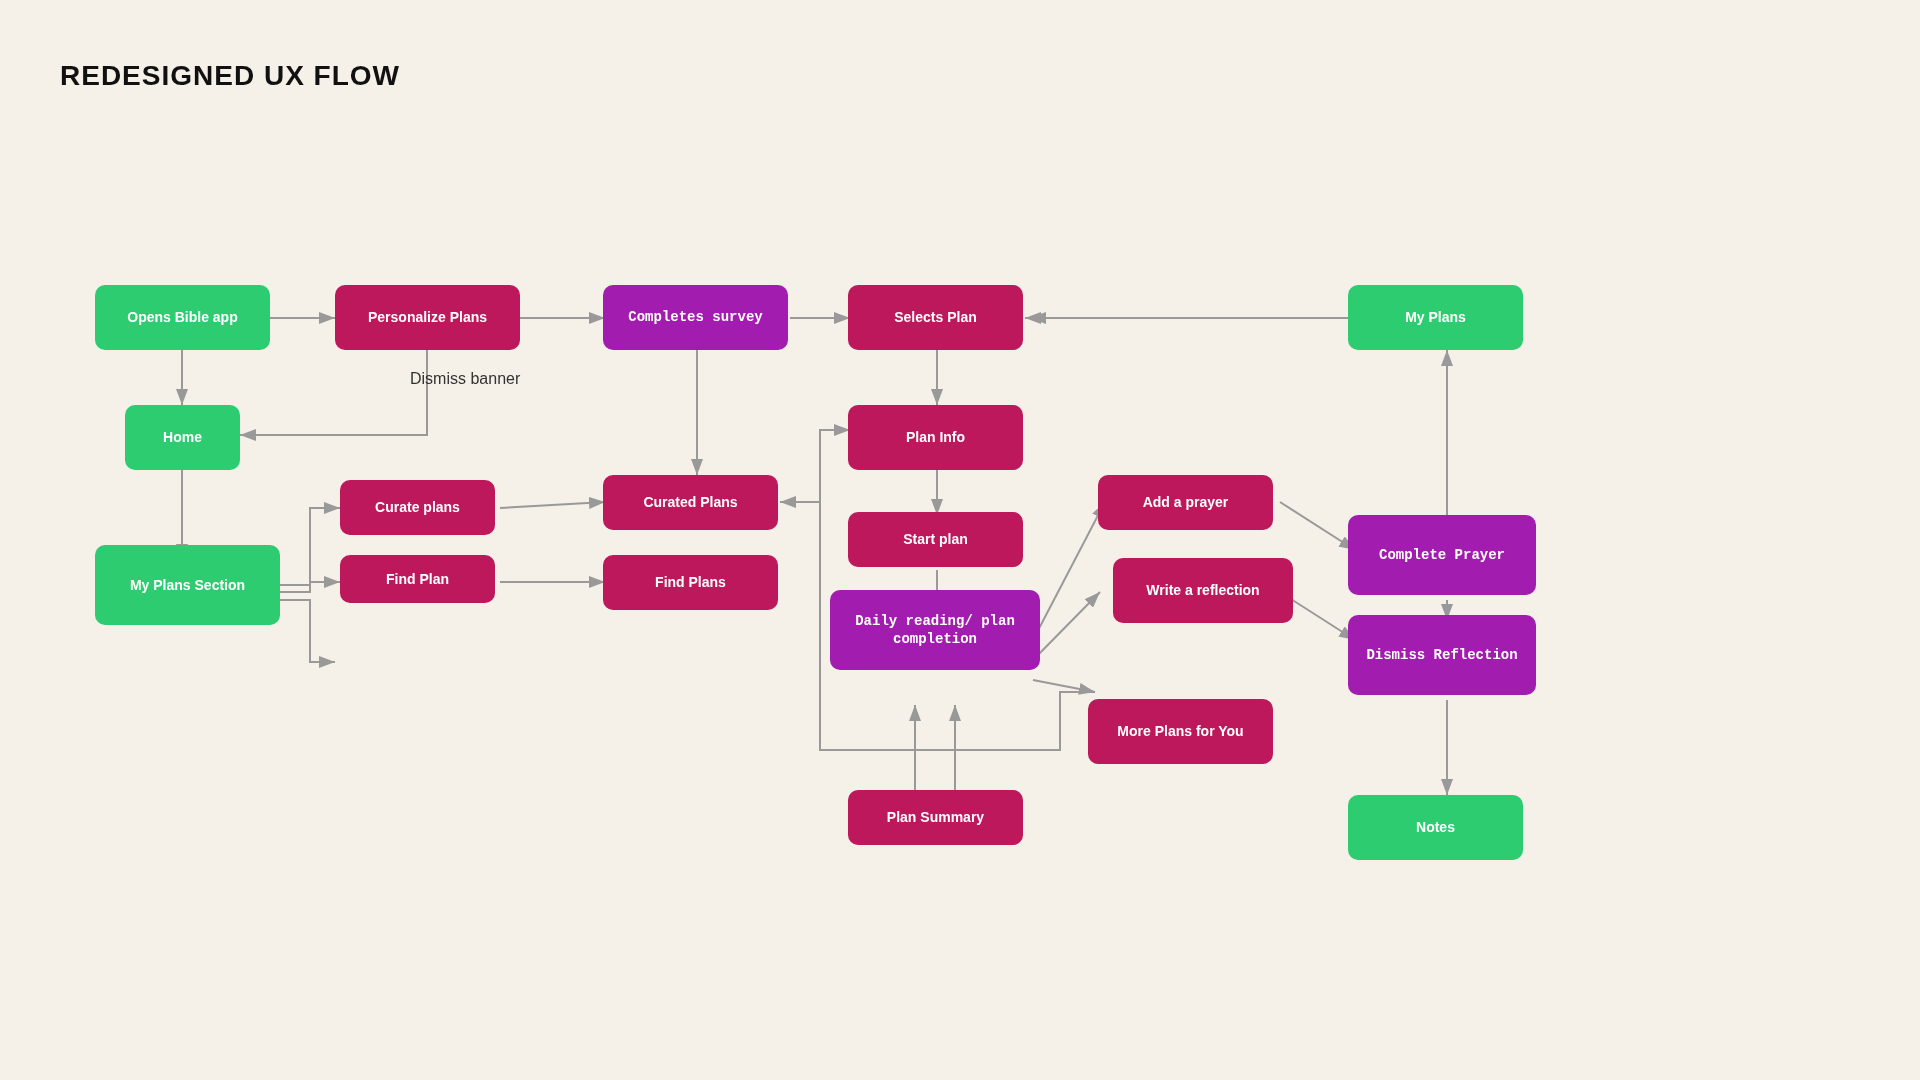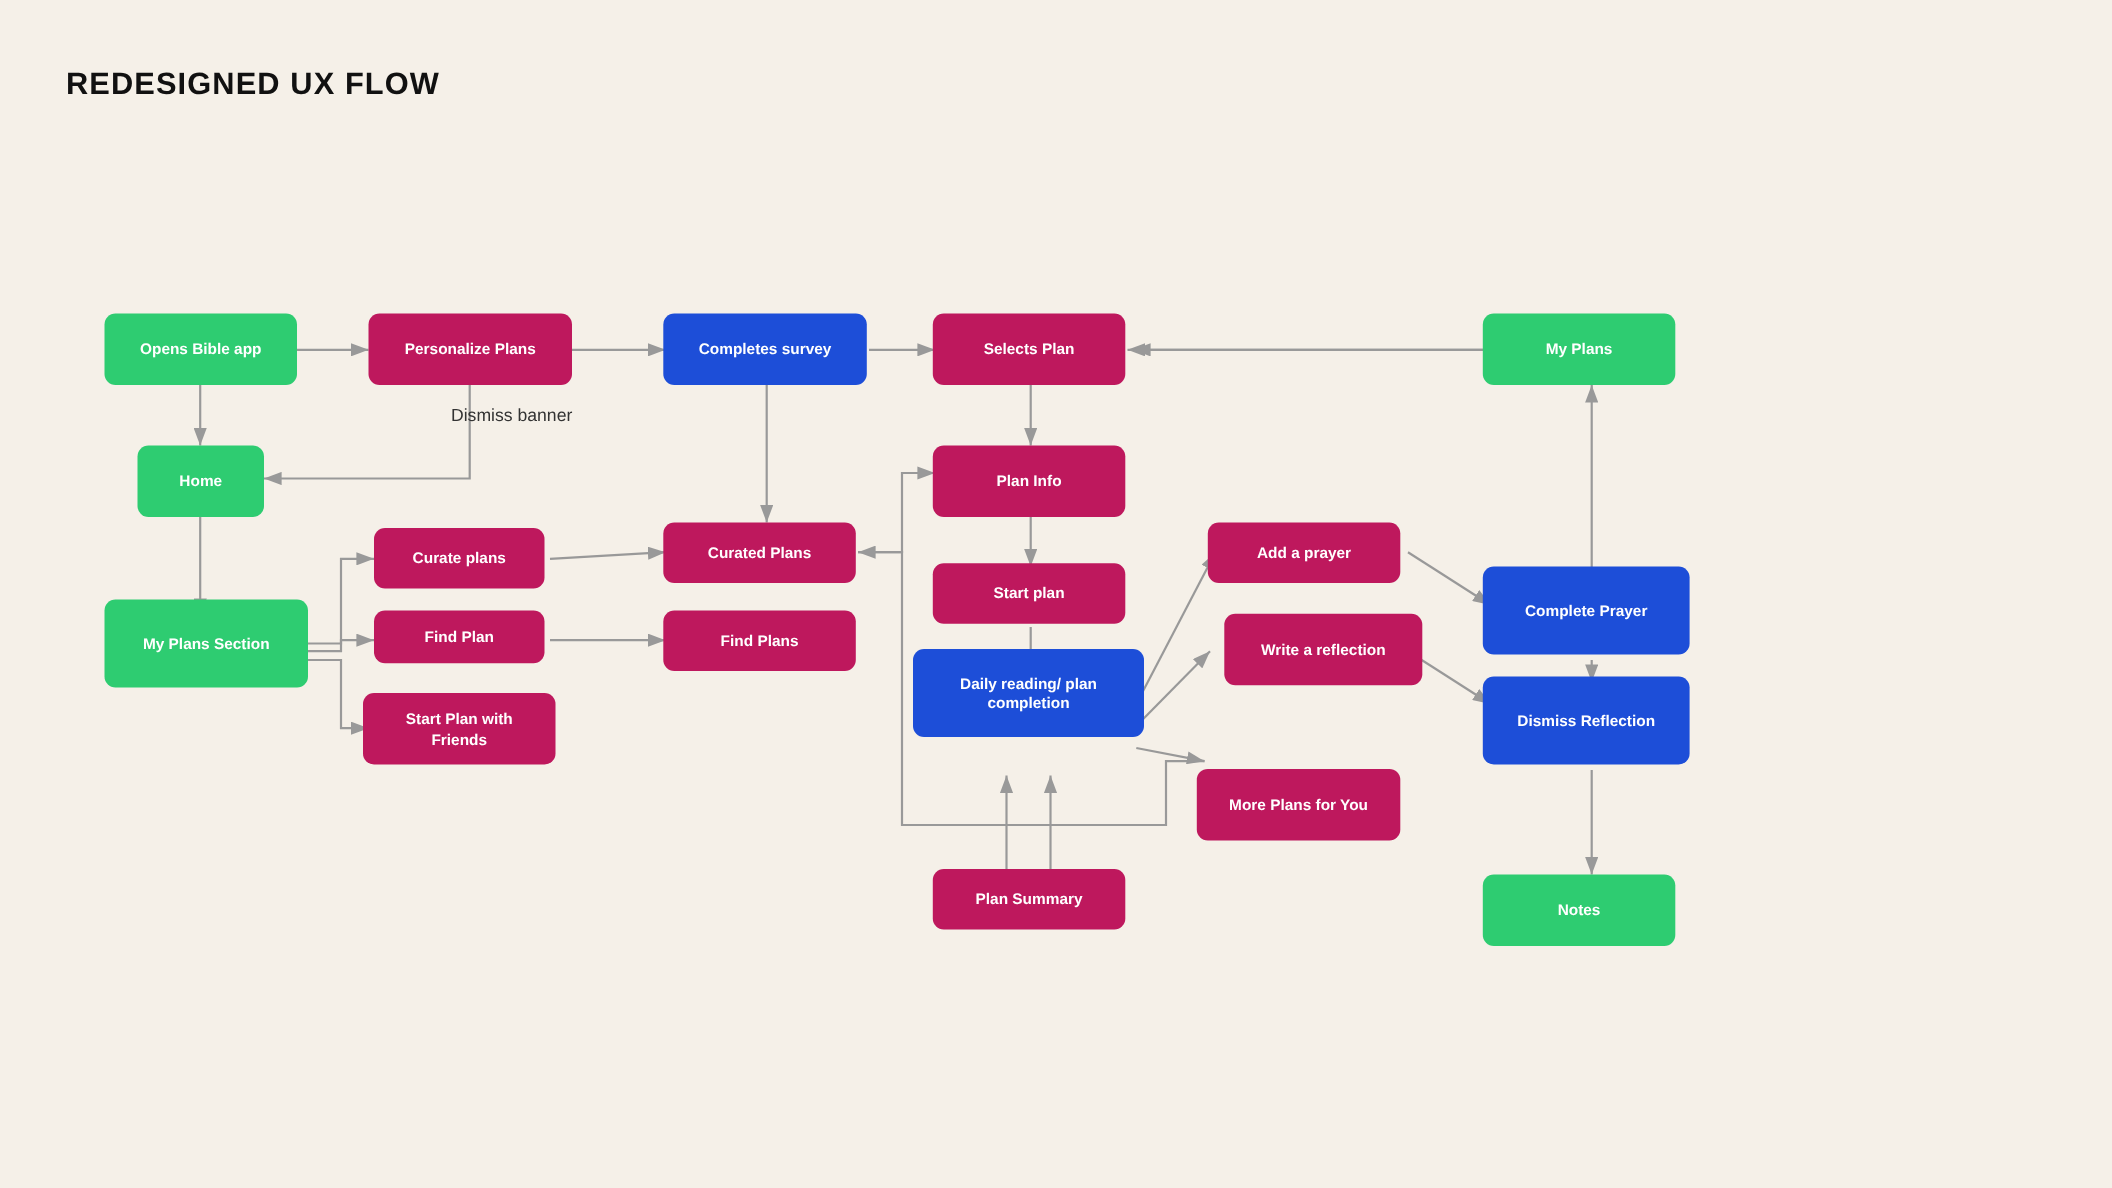--- a/index.html
+++ b/index.html
@@ -35,21 +35,21 @@
       justify-content: center;
       text-align: center;
       color: white;
       font-size: 14px;
       font-weight: 600;
       padding: 24px 14px;
       line-height: 1.3;
     }
     .green { background: #2ecc71; }
     .blue { background: #be185d; }
-    .red { background: #1d4ed8; }
+    .red { background: #a21caf; font-family: Liberation Mono, monospace; }
 
     
     .arrows-svg {
       position: absolute;
       top: 0; left: 0;
       width: 100%;
       height: 100%;
       pointer-events: none;
     }
     .arrow-line {
@@ -148,21 +148,20 @@
   <div class="node green" style="left:55px; top:415px; width:185px; height:80px;">My Plans Section</div>
 
   <div class="node blue" style="left:295px; top:155px; width:185px; height:65px;">Personalize Plans</div>
 
   <div class="dismiss-label" style="left:325px; top:240px;margin-left:45px;">Dismiss banner</div>
 
   <div class="node blue" style="left:300px; top:350px; width:155px; height:55px;">Curate plans</div>
 
   <div class="node blue" style="left:300px; top:425px; width:155px; height:38px;">Find Plan</div>
 
-  <div class="node blue" style="left:290px; top:500px; width:175px; height:65px;">Start Plan with Friends</div>
 
   <div class="node red" style="left:563px; top:155px; width:185px; height:65px;">Completes survey</div>
 
   <div class="node blue" style="left:563px; top:345px; width:175px; height:55px;">Curated Plans</div>
 
   <div class="node blue" style="left:563px; top:425px; width:175px; height:55px;">Find Plans</div>
 
   <div class="node blue" style="left:808px; top:155px; width:175px; height:65px;">Selects Plan</div>
 
   <div class="node blue" style="left:808px; top:275px; width:175px; height:65px;">Plan Info</div>

